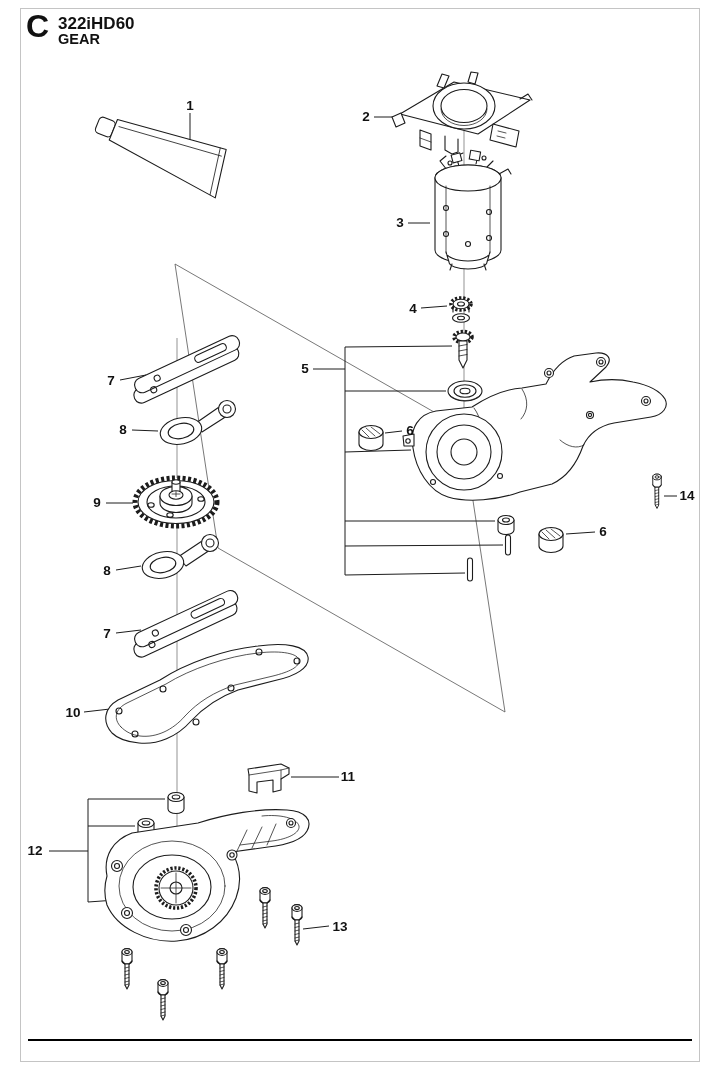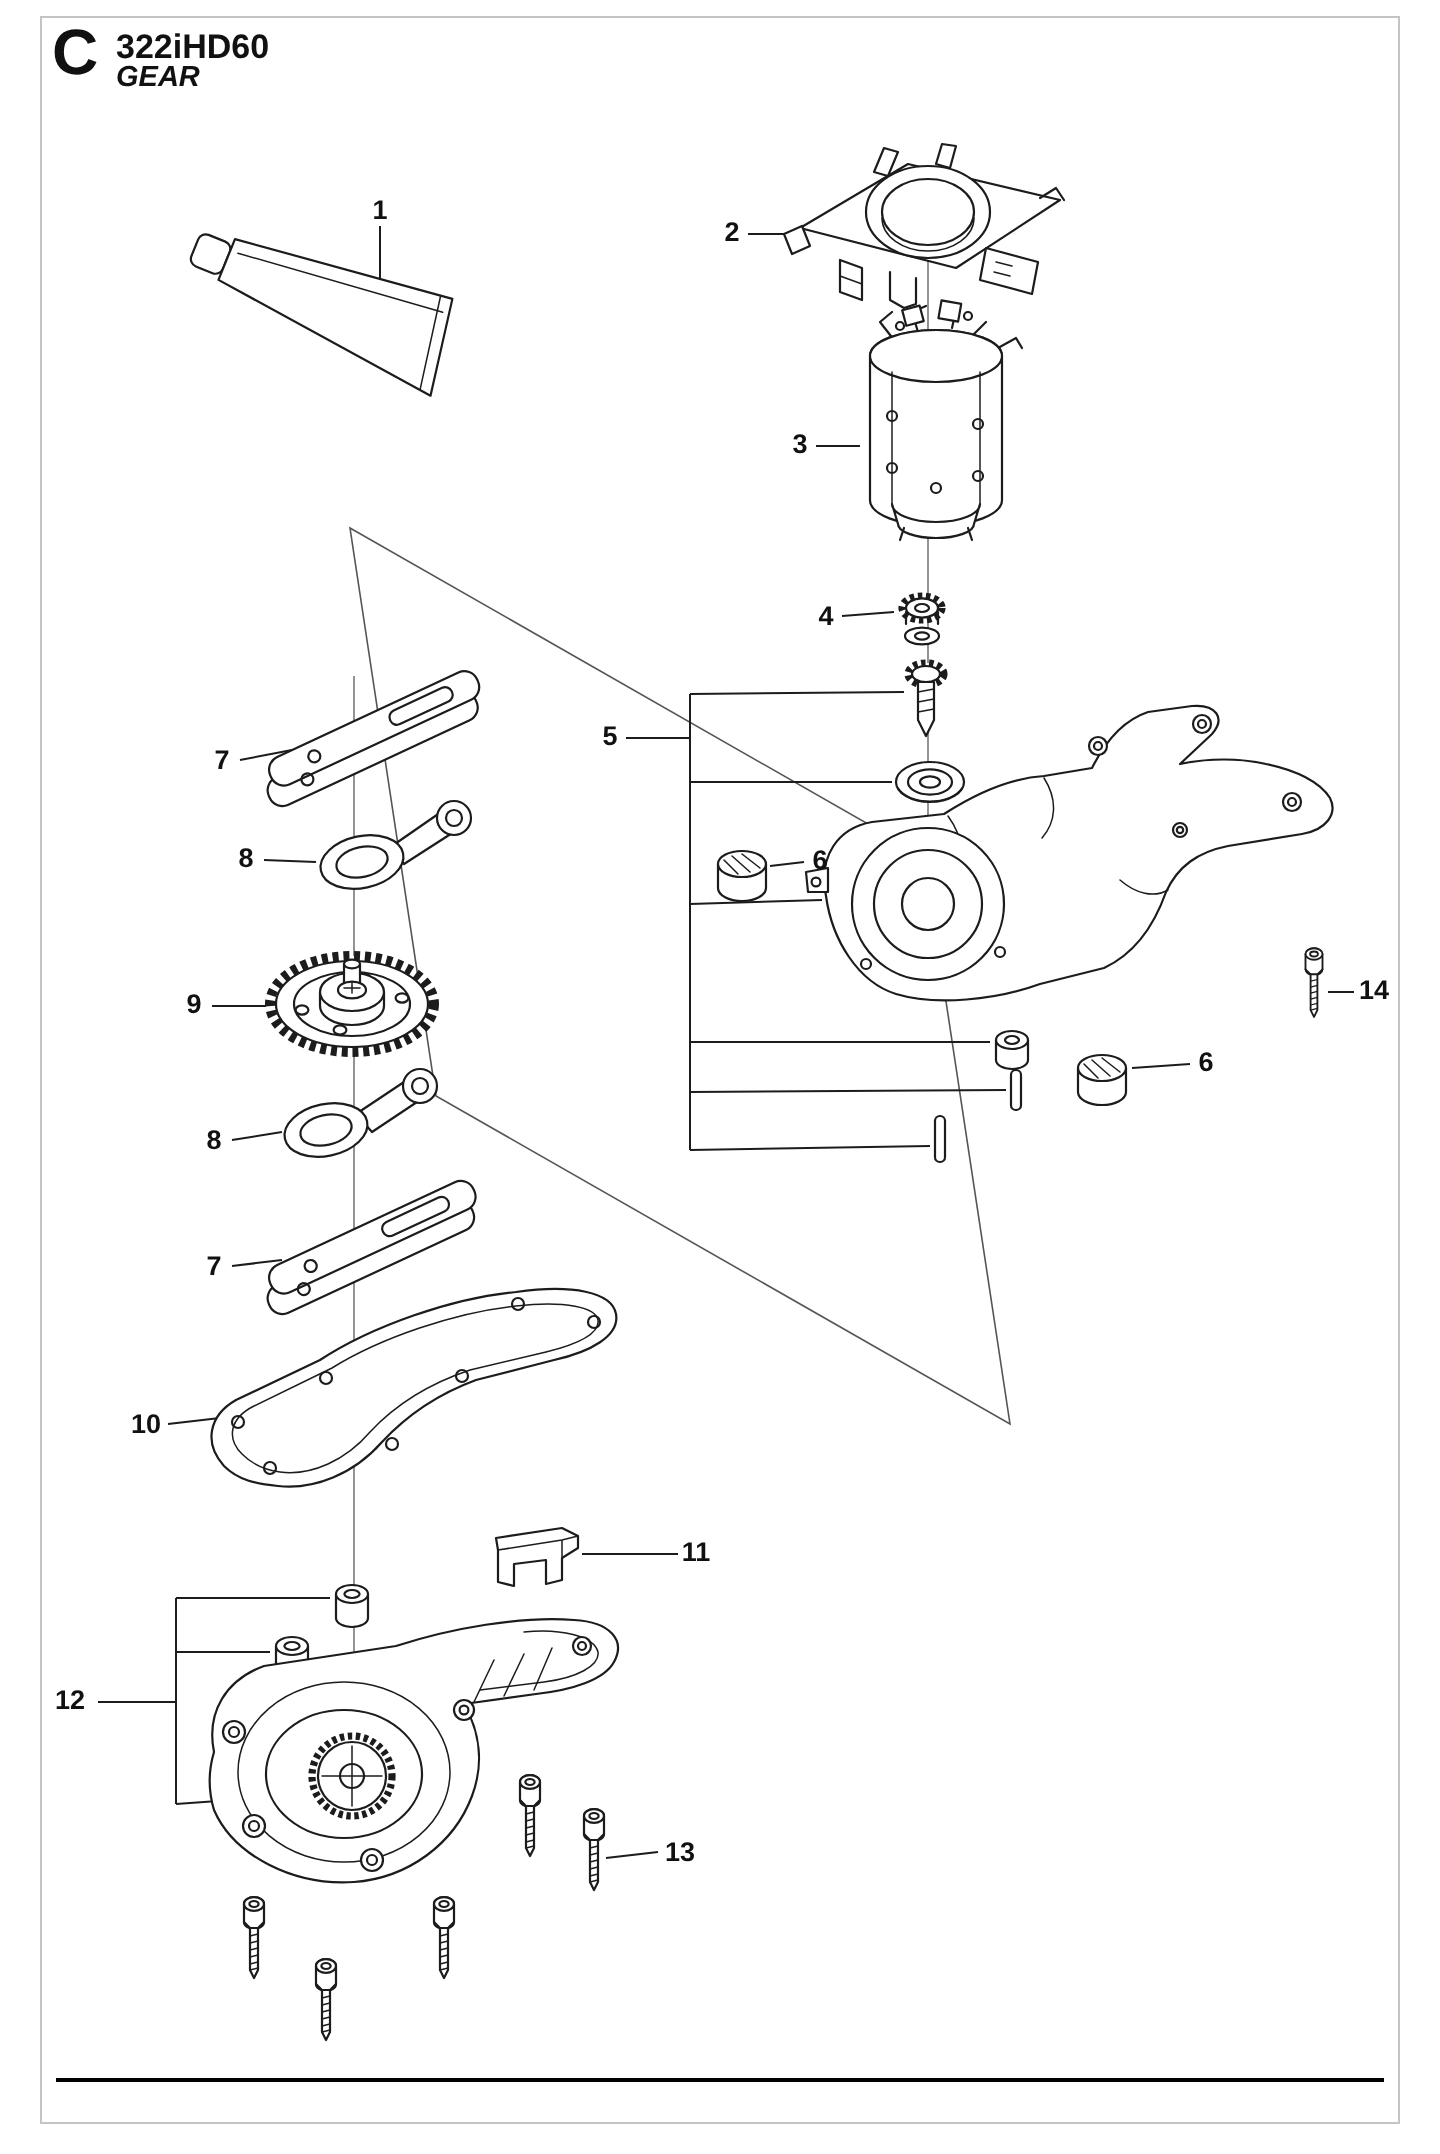--- a/index.html
+++ b/index.html
@@ -8,21 +8,21 @@
   }
   html,body{margin:0;padding:0;background:#e8e8e8;}
   .page{
     position:relative;width:720px;height:1077px;margin:0 auto;
     background:var(--background);
     font-family:"Liberation Sans",sans-serif;color:var(--text);
     overflow:hidden;
   }
   .hdr-letter{position:absolute;left:26px;top:10px;font-size:32px;font-weight:bold;line-height:1;}
   .hdr-model{position:absolute;left:58px;top:15px;font-size:17px;font-weight:bold;line-height:1;}
-  .hdr-section{position:absolute;left:58px;top:32px;font-size:14.5px;font-weight:bold;line-height:1;font-style:italic;}
+  .hdr-section{position:absolute;left:58px;top:32px;font-size:14.5px;font-weight:bold;line-height:1;}
   svg.diagram{position:absolute;left:0;top:0;}
   .s{stroke:var(--line);stroke-width:1.1;fill:none;stroke-linecap:round;stroke-linejoin:round;}
   .sf{stroke:var(--line);stroke-width:1.1;fill:#ffffff;stroke-linecap:round;stroke-linejoin:round;}
   .thin{stroke-width:0.75;}
   .lead{stroke:var(--line);stroke-width:1;fill:none;}
   .axis{stroke:#666;stroke-width:0.7;fill:none;}
   .plane{stroke:var(--plane);stroke-width:0.8;fill:none;}
   .teeth{fill:#ffffff;stroke:var(--line);stroke-width:5;stroke-dasharray:3 2.4;}
   .teeth-sm{fill:#ffffff;stroke:var(--line);stroke-width:3.6;stroke-dasharray:2.2 1.8;}
   .callout{font:bold 13.5px "Liberation Sans",sans-serif;fill:var(--text);text-anchor:middle;dominant-baseline:middle;}

